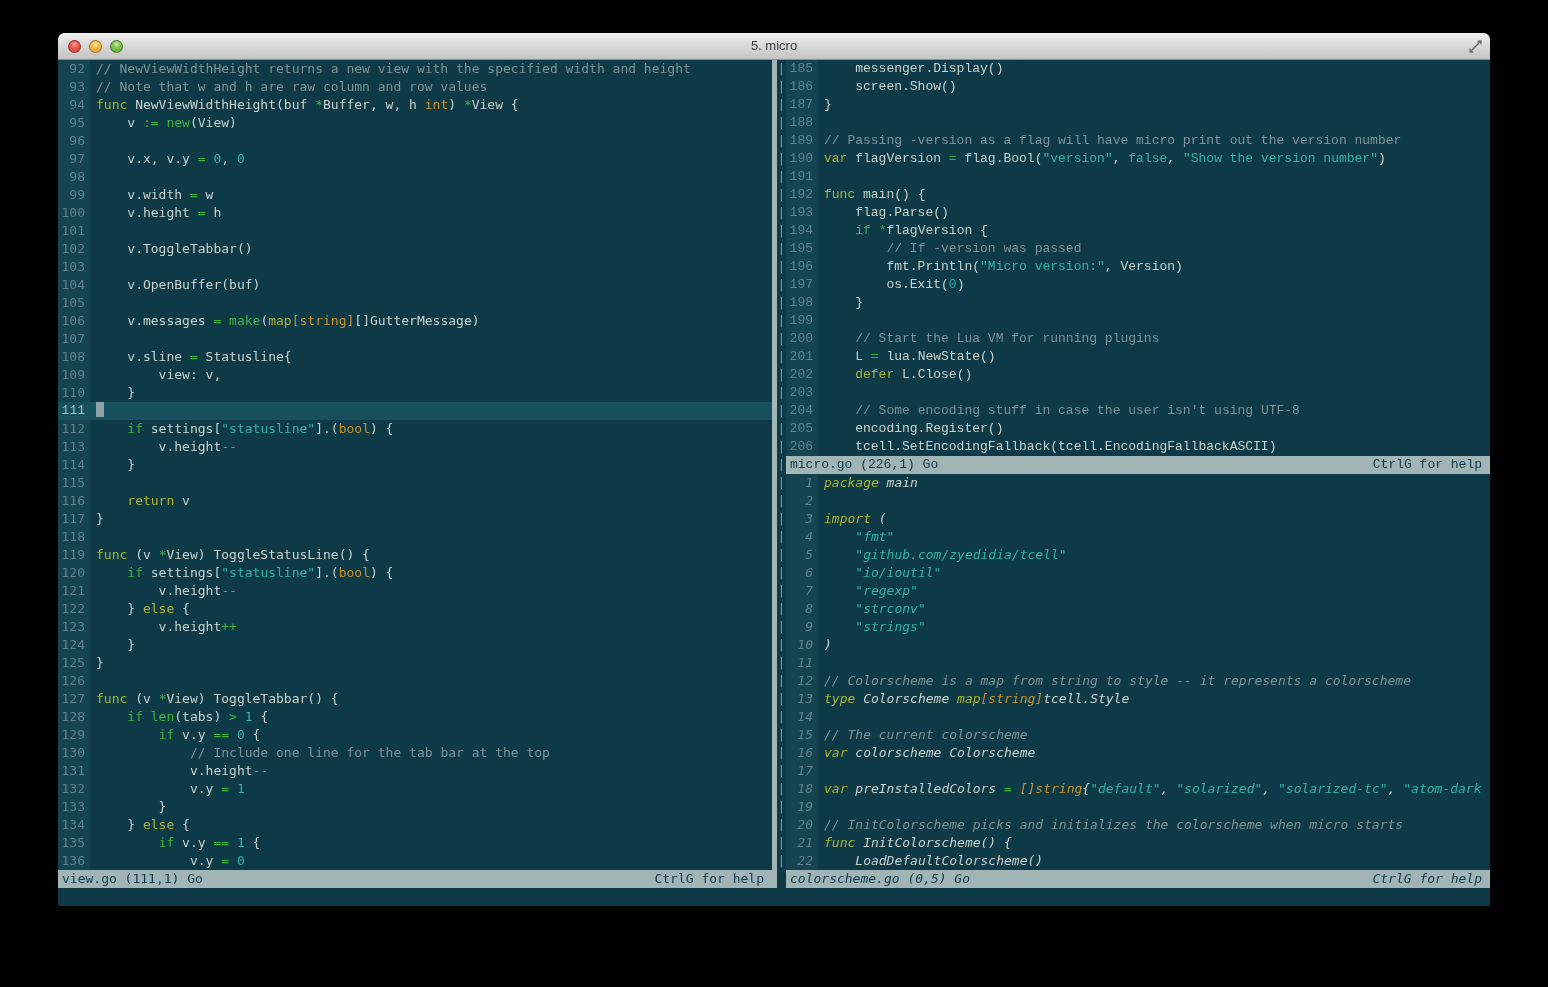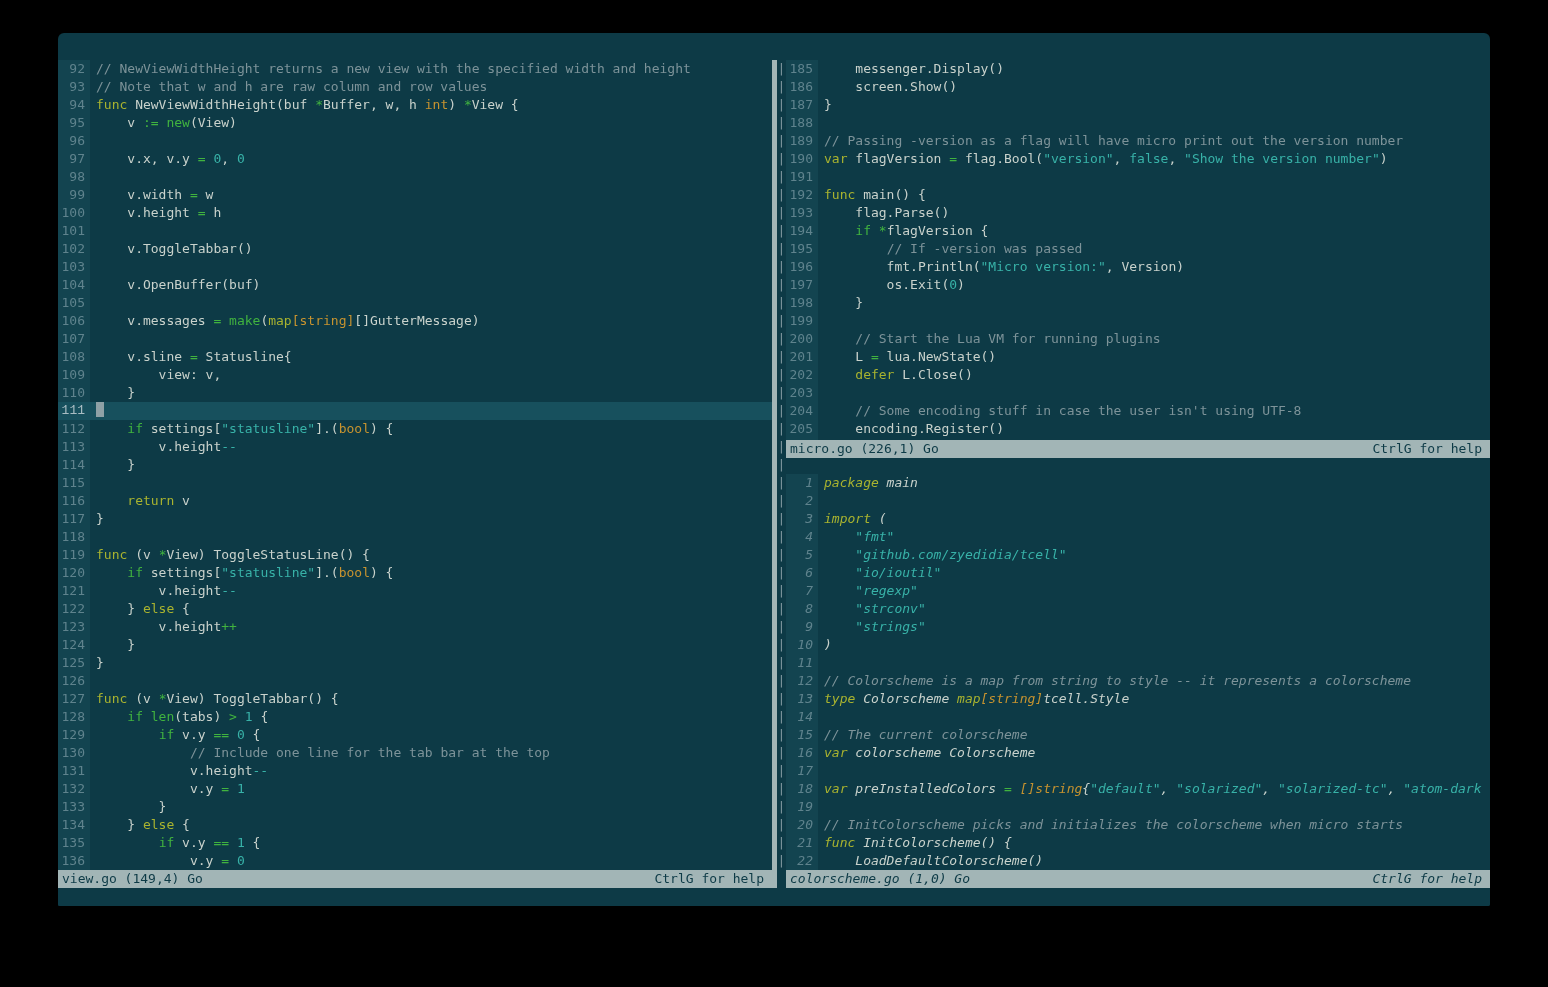--- a/index.html
+++ b/index.html
@@ -22,21 +22,21 @@
   .resize{position:absolute;right:7px;top:6px;width:15px;height:15px;}
   
   .terminal{position:absolute;left:0;top:27px;width:1300px;height:846px;background:var(--bg,#0d3a46);
     font-size:13px;line-height:18px;color:var(--text,#c9d2cc);}
   .pane{position:absolute;overflow:hidden;}
   .pane-left{left:0;top:0;width:714px;height:828px;}
   .divider{left:714px;top:0;width:14px;height:828px;position:absolute;}
   .divider .strip{position:absolute;left:0;top:0;width:5px;height:828px;background:var(--sbarBg,#a2b5b6);}
   .divider .bars{position:absolute;left:5px;top:0;width:9px;text-align:center;color:var(--divBar,#7e969d);}
   .divider .bars div{height:18px;line-height:18px;}
-  .pane-rt{left:728px;top:0;width:704px;height:414px;}
+  .pane-rt{left:728px;top:0;width:704px;height:414px;font-family:Liberation Mono, monospace;}
   .pane-rb{left:728px;top:414px;width:704px;height:414px;font-style:italic;}
   .code{white-space:pre;}
   .row{height:18px;line-height:18px;white-space:pre;}
   .gutter{display:inline-block;box-sizing:border-box;text-align:right;height:18px;
     background:var(--bgAlt,#134450);color:var(--lnum,#5f838d);vertical-align:top;}
   .pane-left .gutter{width:32px;padding-right:5px;}
   .pane-rt .gutter,.pane-rb .gutter{width:32px;padding-right:5px;}
   .src{padding-left:6px;}
   .row.current{background:var(--curLine,#17505d);}
   .row.current .gutter{background:var(--curLine,#17505d);color:var(--lnumCur,#a9bdc3);font-family:Liberation Mono, monospace;}
@@ -46,36 +46,52 @@
   .tk-d{color:var(--text,#c9d2cc);}
   .tk-c{color:var(--comment,#7d9399);}
   .tk-k{color:var(--keyword,#a9b32f);}
   .tk-g{color:var(--green,#41b33f);}
   .tk-t{color:var(--type,#c7932f);text-align:center;}
   .tk-s{color:var(--constant,#38b2a8);}
   
   .statusbar{position:absolute;left:0;bottom:0;width:100%;height:18px;line-height:18px;
     background:var(--sbarBg,#a2b5b6);color:var(--sbarText,#0d3a46);
     display:flex;justify-content:space-between;box-sizing:border-box;padding:0 8px 0 4px;}
-  .pane-rt .statusbar{bottom:16px;align-items:center;}
+  .pane-rt .statusbar{bottom:0;align-items:center;}
   .msgline{position:absolute;left:0;top:828px;width:1432px;height:18px;background:var(--bg,#0d3a46);}
 </style>
 </head>
 <body>
 
 <div class="desktop">
   <div class="window">
 
+    <div class="titlebar">
+      <div class="lights">
+        <div class="light red"></div>
+        <div class="light yellow"></div>
+        <div class="light green"></div>
+      </div>
+      <div class="title">5. micro</div>
+      <div class="resize">
+        <svg width="15" height="15" viewBox="0 0 15 15">
+          <line x1="4" y1="11" x2="11" y2="4" stroke="#6a6a6a" stroke-width="1.6"></line>
+          <path d="M11.5 1.5 L13.5 1.5 L13.5 3.5 L8.8 3.5 Z" fill="#6a6a6a" transform="rotate(0)"></path>
+          <polygon points="13.5,1.5 13.5,6 9,1.5" fill="#6a6a6a"></polygon>
+          <polygon points="1.5,13.5 1.5,9 6,13.5" fill="#6a6a6a"></polygon>
+        </svg>
+      </div>
+    </div>
 
     <div class="terminal">
 
       <div class="pane pane-left">
         <div class="code"><div class="row"><span class="gutter">92</span><span class="src"><span class="tk-c">// NewViewWidthHeight returns a new view with the specified width and height</span></span></div><div class="row"><span class="gutter">93</span><span class="src"><span class="tk-c">// Note that w and h are raw column and row values</span></span></div><div class="row"><span class="gutter">94</span><span class="src"><span class="tk-k">func</span><span class="tk-d"> NewViewWidthHeight(buf </span><span class="tk-g">*</span><span class="tk-d">Buffer, w, h </span><span class="tk-t">int</span><span class="tk-d">) </span><span class="tk-g">*</span><span class="tk-d">View {</span></span></div><div class="row"><span class="gutter">95</span><span class="src"><span class="tk-d">    v </span><span class="tk-g">:=</span><span class="tk-d"> </span><span class="tk-g">new</span><span class="tk-d">(View)</span></span></div><div class="row"><span class="gutter">96</span><span class="src"></span></div><div class="row"><span class="gutter">97</span><span class="src"><span class="tk-d">    v.x, v.y </span><span class="tk-g">=</span><span class="tk-d"> </span><span class="tk-s">0</span><span class="tk-d">, </span><span class="tk-s">0</span></span></div><div class="row"><span class="gutter">98</span><span class="src"></span></div><div class="row"><span class="gutter">99</span><span class="src"><span class="tk-d">    v.width </span><span class="tk-g">=</span><span class="tk-d"> w</span></span></div><div class="row"><span class="gutter">100</span><span class="src"><span class="tk-d">    v.height </span><span class="tk-g">=</span><span class="tk-d"> h</span></span></div><div class="row"><span class="gutter">101</span><span class="src"></span></div><div class="row"><span class="gutter">102</span><span class="src"><span class="tk-d">    v.ToggleTabbar()</span></span></div><div class="row"><span class="gutter">103</span><span class="src"></span></div><div class="row"><span class="gutter">104</span><span class="src"><span class="tk-d">    v.OpenBuffer(buf)</span></span></div><div class="row"><span class="gutter">105</span><span class="src"></span></div><div class="row"><span class="gutter">106</span><span class="src"><span class="tk-d">    v.messages </span><span class="tk-g">=</span><span class="tk-d"> </span><span class="tk-g">make</span><span class="tk-d">(</span><span class="tk-k">map</span><span class="tk-t">[string]</span><span class="tk-d">[]GutterMessage)</span></span></div><div class="row"><span class="gutter">107</span><span class="src"></span></div><div class="row"><span class="gutter">108</span><span class="src"><span class="tk-d">    v.sline </span><span class="tk-g">=</span><span class="tk-d"> Statusline{</span></span></div><div class="row"><span class="gutter">109</span><span class="src"><span class="tk-d">        view: v,</span></span></div><div class="row"><span class="gutter">110</span><span class="src"><span class="tk-d">    }</span></span></div><div class="row current"><span class="gutter">111</span><span class="src"><span class="cursor"></span></span></div><div class="row"><span class="gutter">112</span><span class="src"><span class="tk-d">    </span><span class="tk-g">if</span><span class="tk-d"> settings[</span><span class="tk-s">"statusline"</span><span class="tk-d">].(</span><span class="tk-t">bool</span><span class="tk-d">) {</span></span></div><div class="row"><span class="gutter">113</span><span class="src"><span class="tk-d">        v.height</span><span class="tk-s">--</span></span></div><div class="row"><span class="gutter">114</span><span class="src"><span class="tk-d">    }</span></span></div><div class="row"><span class="gutter">115</span><span class="src"></span></div><div class="row"><span class="gutter">116</span><span class="src"><span class="tk-d">    </span><span class="tk-k">return</span><span class="tk-d"> v</span></span></div><div class="row"><span class="gutter">117</span><span class="src"><span class="tk-d">}</span></span></div><div class="row"><span class="gutter">118</span><span class="src"></span></div><div class="row"><span class="gutter">119</span><span class="src"><span class="tk-k">func</span><span class="tk-d"> (v </span><span class="tk-g">*</span><span class="tk-d">View) ToggleStatusLine() {</span></span></div><div class="row"><span class="gutter">120</span><span class="src"><span class="tk-d">    </span><span class="tk-g">if</span><span class="tk-d"> settings[</span><span class="tk-s">"statusline"</span><span class="tk-d">].(</span><span class="tk-t">bool</span><span class="tk-d">) {</span></span></div><div class="row"><span class="gutter">121</span><span class="src"><span class="tk-d">        v.height</span><span class="tk-s">--</span></span></div><div class="row"><span class="gutter">122</span><span class="src"><span class="tk-d">    } </span><span class="tk-k">else</span><span class="tk-d"> {</span></span></div><div class="row"><span class="gutter">123</span><span class="src"><span class="tk-d">        v.height</span><span class="tk-g">++</span></span></div><div class="row"><span class="gutter">124</span><span class="src"><span class="tk-d">    }</span></span></div><div class="row"><span class="gutter">125</span><span class="src"><span class="tk-d">}</span></span></div><div class="row"><span class="gutter">126</span><span class="src"></span></div><div class="row"><span class="gutter">127</span><span class="src"><span class="tk-k">func</span><span class="tk-d"> (v </span><span class="tk-g">*</span><span class="tk-d">View) ToggleTabbar() {</span></span></div><div class="row"><span class="gutter">128</span><span class="src"><span class="tk-d">    </span><span class="tk-g">if</span><span class="tk-d"> </span><span class="tk-g">len</span><span class="tk-d">(tabs) </span><span class="tk-g">&gt;</span><span class="tk-d"> </span><span class="tk-s">1</span><span class="tk-d"> {</span></span></div><div class="row"><span class="gutter">129</span><span class="src"><span class="tk-d">        </span><span class="tk-g">if</span><span class="tk-d"> v.y </span><span class="tk-g">==</span><span class="tk-d"> </span><span class="tk-s">0</span><span class="tk-d"> {</span></span></div><div class="row"><span class="gutter">130</span><span class="src"><span class="tk-d">            </span><span class="tk-c">// Include one line for the tab bar at the top</span></span></div><div class="row"><span class="gutter">131</span><span class="src"><span class="tk-d">            v.height</span><span class="tk-s">--</span></span></div><div class="row"><span class="gutter">132</span><span class="src"><span class="tk-d">            v.y </span><span class="tk-g">=</span><span class="tk-d"> </span><span class="tk-s">1</span></span></div><div class="row"><span class="gutter">133</span><span class="src"><span class="tk-d">        }</span></span></div><div class="row"><span class="gutter">134</span><span class="src"><span class="tk-d">    } </span><span class="tk-k">else</span><span class="tk-d"> {</span></span></div><div class="row"><span class="gutter">135</span><span class="src"><span class="tk-d">        </span><span class="tk-g">if</span><span class="tk-d"> v.y </span><span class="tk-g">==</span><span class="tk-d"> </span><span class="tk-s">1</span><span class="tk-d"> {</span></span></div><div class="row"><span class="gutter">136</span><span class="src"><span class="tk-d">            v.y </span><span class="tk-g">=</span><span class="tk-d"> </span><span class="tk-s">0</span></span></div></div>
         <div class="statusbar">
-          <span>view.go (149,4) Go</span>
+          <span>view.go (111,1) Go</span>
           <span>CtrlG for help</span>
         </div>
       </div>
 
       <div class="divider">
         <div class="strip"></div>
         <div class="bars">
             <div>|</div>
             <div>|</div>
             <div>|</div>
@@ -129,21 +145,21 @@
         <div class="code"><div class="row"><span class="gutter">185</span><span class="src"><span class="tk-d">    messenger.Display()</span></span></div><div class="row"><span class="gutter">186</span><span class="src"><span class="tk-d">    screen.Show()</span></span></div><div class="row"><span class="gutter">187</span><span class="src"><span class="tk-d">}</span></span></div><div class="row"><span class="gutter">188</span><span class="src"></span></div><div class="row"><span class="gutter">189</span><span class="src"><span class="tk-c">// Passing -version as a flag will have micro print out the version number</span></span></div><div class="row"><span class="gutter">190</span><span class="src"><span class="tk-k">var</span><span class="tk-d"> flagVersion </span><span class="tk-g">=</span><span class="tk-d"> flag.Bool(</span><span class="tk-s">"version"</span><span class="tk-d">, </span><span class="tk-s">false</span><span class="tk-d">, </span><span class="tk-s">"Show the version number"</span><span class="tk-d">)</span></span></div><div class="row"><span class="gutter">191</span><span class="src"></span></div><div class="row"><span class="gutter">192</span><span class="src"><span class="tk-k">func</span><span class="tk-d"> main() {</span></span></div><div class="row"><span class="gutter">193</span><span class="src"><span class="tk-d">    flag.Parse()</span></span></div><div class="row"><span class="gutter">194</span><span class="src"><span class="tk-d">    </span><span class="tk-g">if</span><span class="tk-d"> </span><span class="tk-g">*</span><span class="tk-d">flagVersion {</span></span></div><div class="row"><span class="gutter">195</span><span class="src"><span class="tk-d">        </span><span class="tk-c">// If -version was passed</span></span></div><div class="row"><span class="gutter">196</span><span class="src"><span class="tk-d">        fmt.Println(</span><span class="tk-s">"Micro version:"</span><span class="tk-d">, Version)</span></span></div><div class="row"><span class="gutter">197</span><span class="src"><span class="tk-d">        os.Exit(</span><span class="tk-s">0</span><span class="tk-d">)</span></span></div><div class="row"><span class="gutter">198</span><span class="src"><span class="tk-d">    }</span></span></div><div class="row"><span class="gutter">199</span><span class="src"></span></div><div class="row"><span class="gutter">200</span><span class="src"><span class="tk-d">    </span><span class="tk-c">// Start the Lua VM for running plugins</span></span></div><div class="row"><span class="gutter">201</span><span class="src"><span class="tk-d">    L </span><span class="tk-g">=</span><span class="tk-d"> lua.NewState()</span></span></div><div class="row"><span class="gutter">202</span><span class="src"><span class="tk-d">    </span><span class="tk-k">defer</span><span class="tk-d"> L.Close()</span></span></div><div class="row"><span class="gutter">203</span><span class="src"></span></div><div class="row"><span class="gutter">204</span><span class="src"><span class="tk-d">    </span><span class="tk-c">// Some encoding stuff in case the user isn't using UTF-8</span></span></div><div class="row"><span class="gutter">205</span><span class="src"><span class="tk-d">    encoding.Register()</span></span></div><div class="row"><span class="gutter">206</span><span class="src"><span class="tk-d">    tcell.SetEncodingFallback(tcell.EncodingFallbackASCII)</span></span></div></div>
         <div class="statusbar">
           <span>micro.go (226,1) Go</span>
           <span>CtrlG for help</span>
         </div>
       </div>
 
       <div class="pane pane-rb">
         <div class="code"><div class="row"><span class="gutter">1</span><span class="src"><span class="tk-k">package</span><span class="tk-d"> main</span></span></div><div class="row"><span class="gutter">2</span><span class="src"></span></div><div class="row"><span class="gutter">3</span><span class="src"><span class="tk-k">import</span><span class="tk-d"> (</span></span></div><div class="row"><span class="gutter">4</span><span class="src"><span class="tk-d">    </span><span class="tk-s">"fmt"</span></span></div><div class="row"><span class="gutter">5</span><span class="src"><span class="tk-d">    </span><span class="tk-s">"github.com/zyedidia/tcell"</span></span></div><div class="row"><span class="gutter">6</span><span class="src"><span class="tk-d">    </span><span class="tk-s">"io/ioutil"</span></span></div><div class="row"><span class="gutter">7</span><span class="src"><span class="tk-d">    </span><span class="tk-s">"regexp"</span></span></div><div class="row"><span class="gutter">8</span><span class="src"><span class="tk-d">    </span><span class="tk-s">"strconv"</span></span></div><div class="row"><span class="gutter">9</span><span class="src"><span class="tk-d">    </span><span class="tk-s">"strings"</span></span></div><div class="row"><span class="gutter">10</span><span class="src"><span class="tk-d">)</span></span></div><div class="row"><span class="gutter">11</span><span class="src"></span></div><div class="row"><span class="gutter">12</span><span class="src"><span class="tk-c">// Colorscheme is a map from string to style -- it represents a colorscheme</span></span></div><div class="row"><span class="gutter">13</span><span class="src"><span class="tk-k">type</span><span class="tk-d"> Colorscheme </span><span class="tk-k">map</span><span class="tk-t">[string]</span><span class="tk-d">tcell.Style</span></span></div><div class="row"><span class="gutter">14</span><span class="src"></span></div><div class="row"><span class="gutter">15</span><span class="src"><span class="tk-c">// The current colorscheme</span></span></div><div class="row"><span class="gutter">16</span><span class="src"><span class="tk-k">var</span><span class="tk-d"> colorscheme Colorscheme</span></span></div><div class="row"><span class="gutter">17</span><span class="src"></span></div><div class="row"><span class="gutter">18</span><span class="src"><span class="tk-k">var</span><span class="tk-d"> preInstalledColors </span><span class="tk-g">=</span><span class="tk-d"> </span><span class="tk-t">[]string</span><span class="tk-d">{</span><span class="tk-s">"default"</span><span class="tk-d">, </span><span class="tk-s">"solarized"</span><span class="tk-d">, </span><span class="tk-s">"solarized-tc"</span><span class="tk-d">, </span><span class="tk-s">"atom-dark</span></span></div><div class="row"><span class="gutter">19</span><span class="src"></span></div><div class="row"><span class="gutter">20</span><span class="src"><span class="tk-c">// InitColorscheme picks and initializes the colorscheme when micro starts</span></span></div><div class="row"><span class="gutter">21</span><span class="src"><span class="tk-k">func</span><span class="tk-d"> InitColorscheme() {</span></span></div><div class="row"><span class="gutter">22</span><span class="src"><span class="tk-d">    LoadDefaultColorscheme()</span></span></div></div>
         <div class="statusbar">
-          <span>colorscheme.go (1,0) Go</span>
+          <span>colorscheme.go (0,5) Go</span>
           <span>CtrlG for help</span>
         </div>
       </div>
 
       <div class="msgline"></div>
     </div>
   </div>
 </div>
 
 </body></html>

